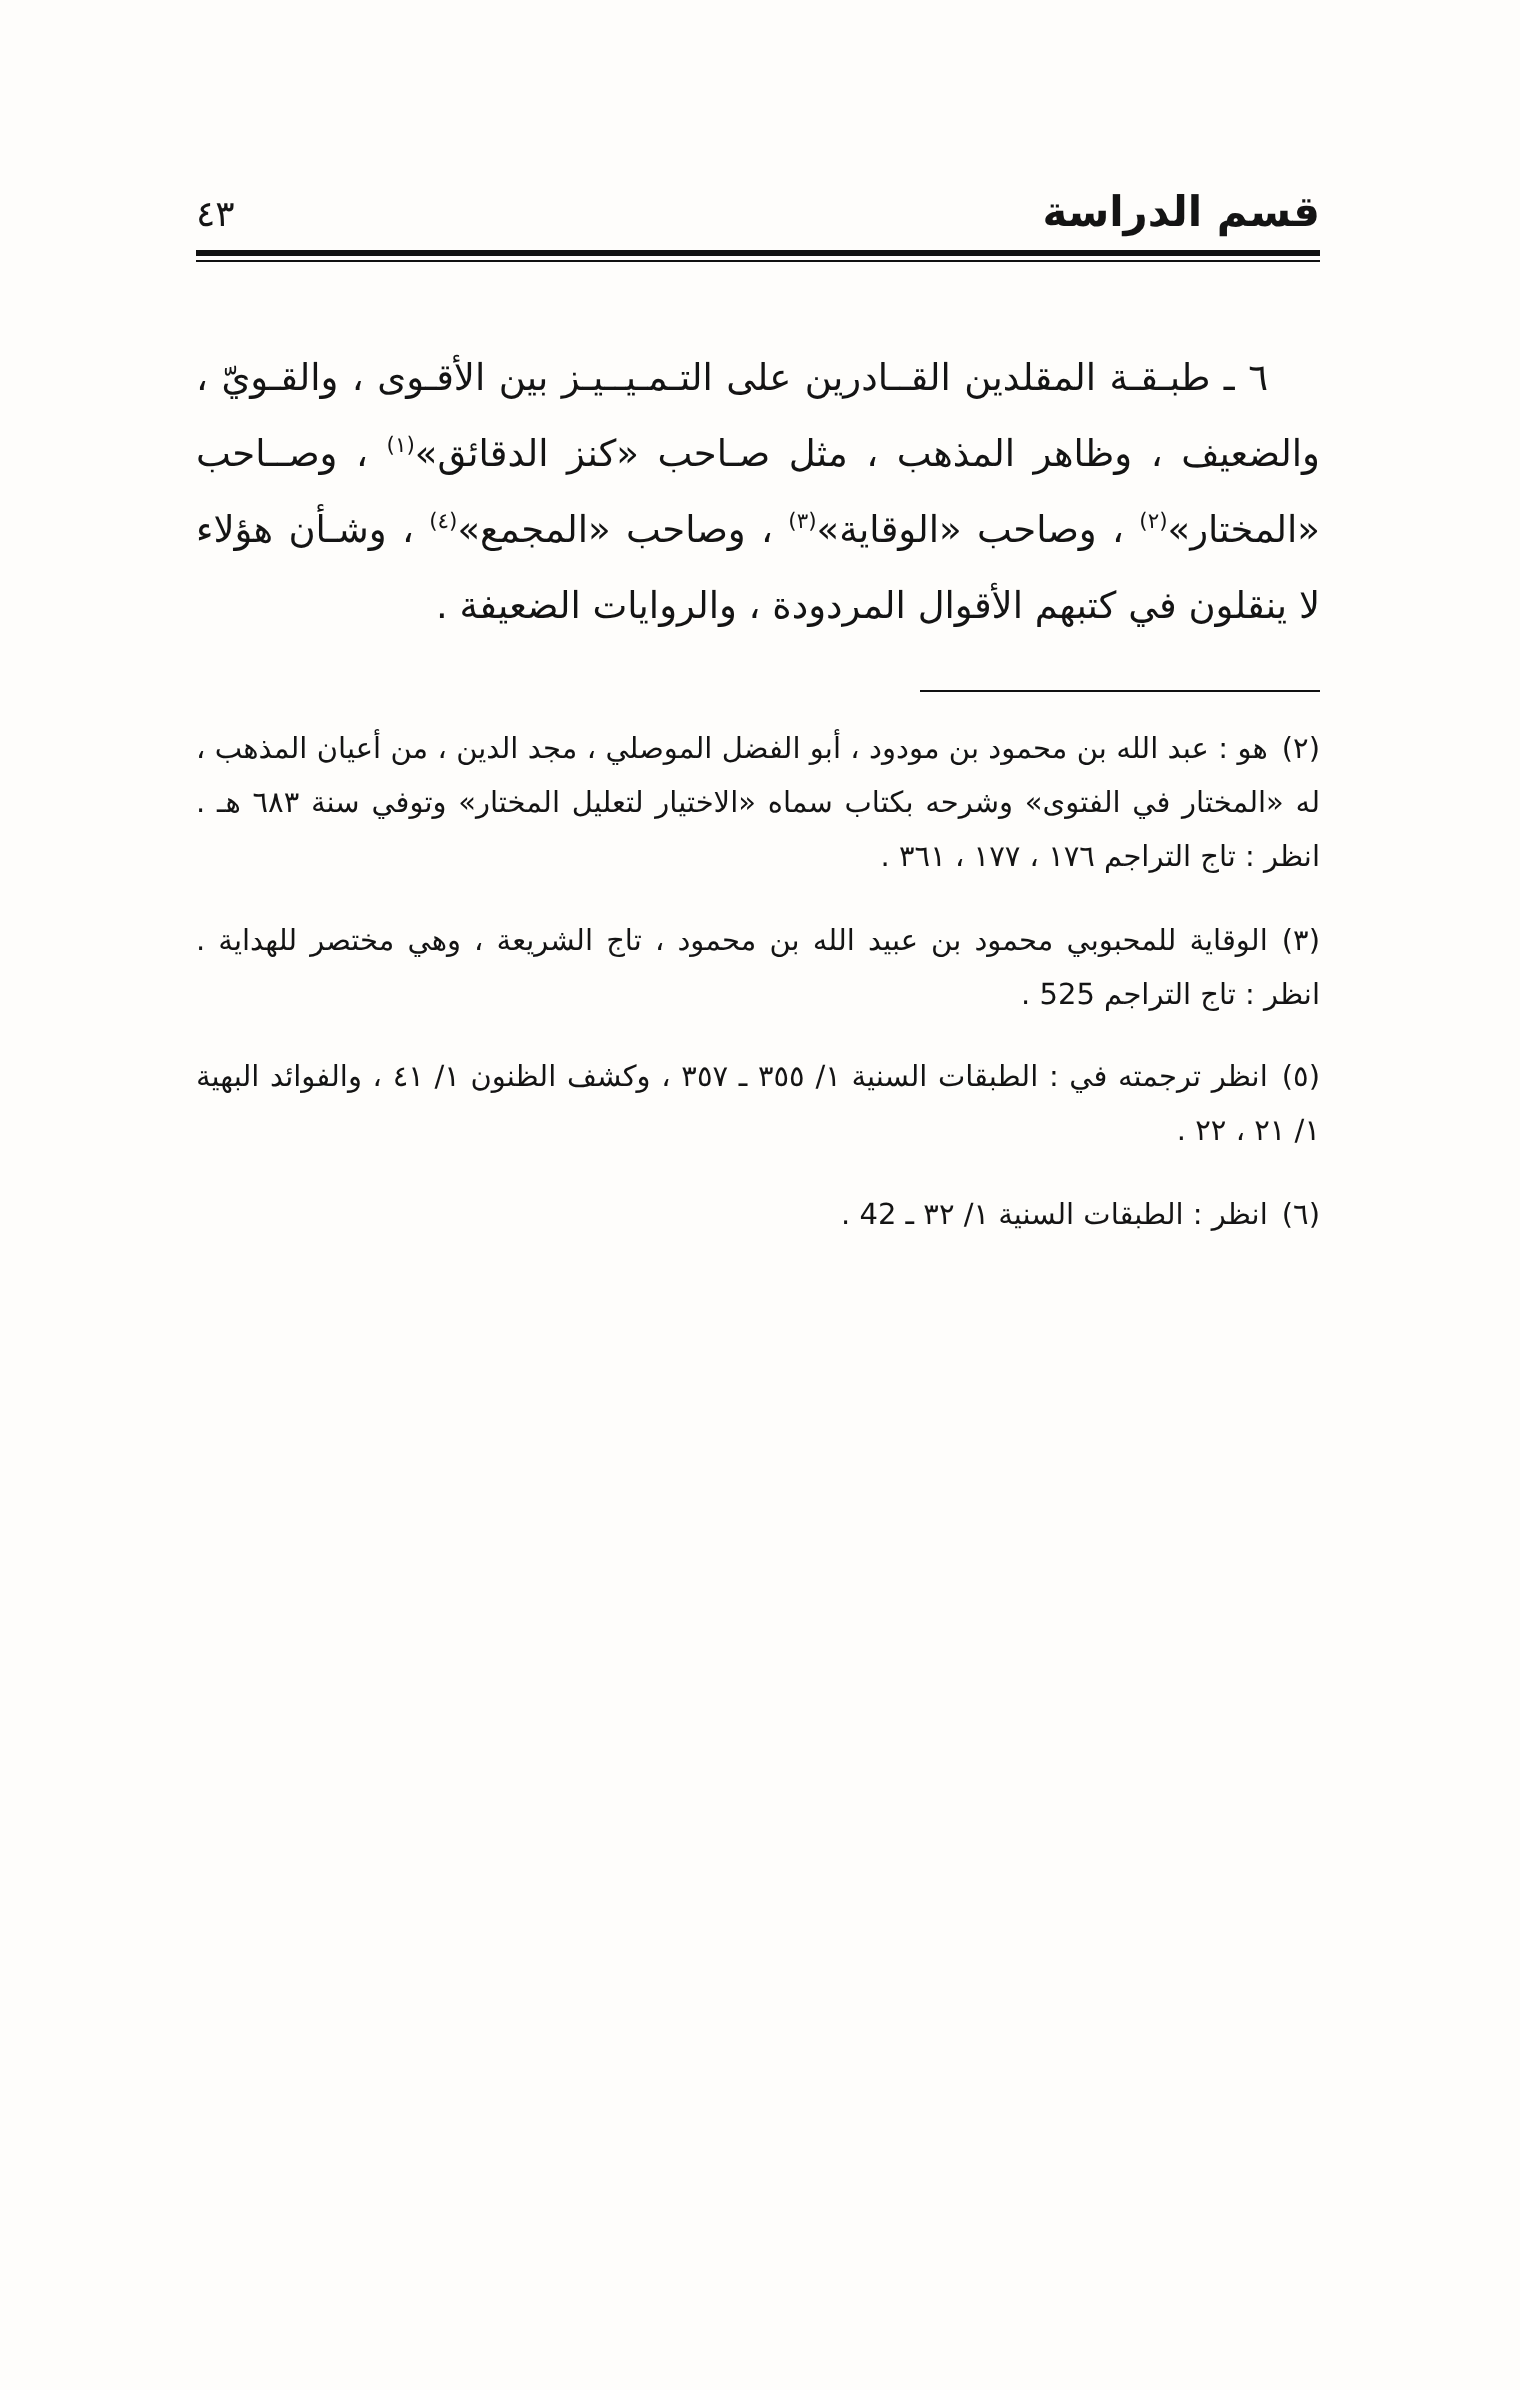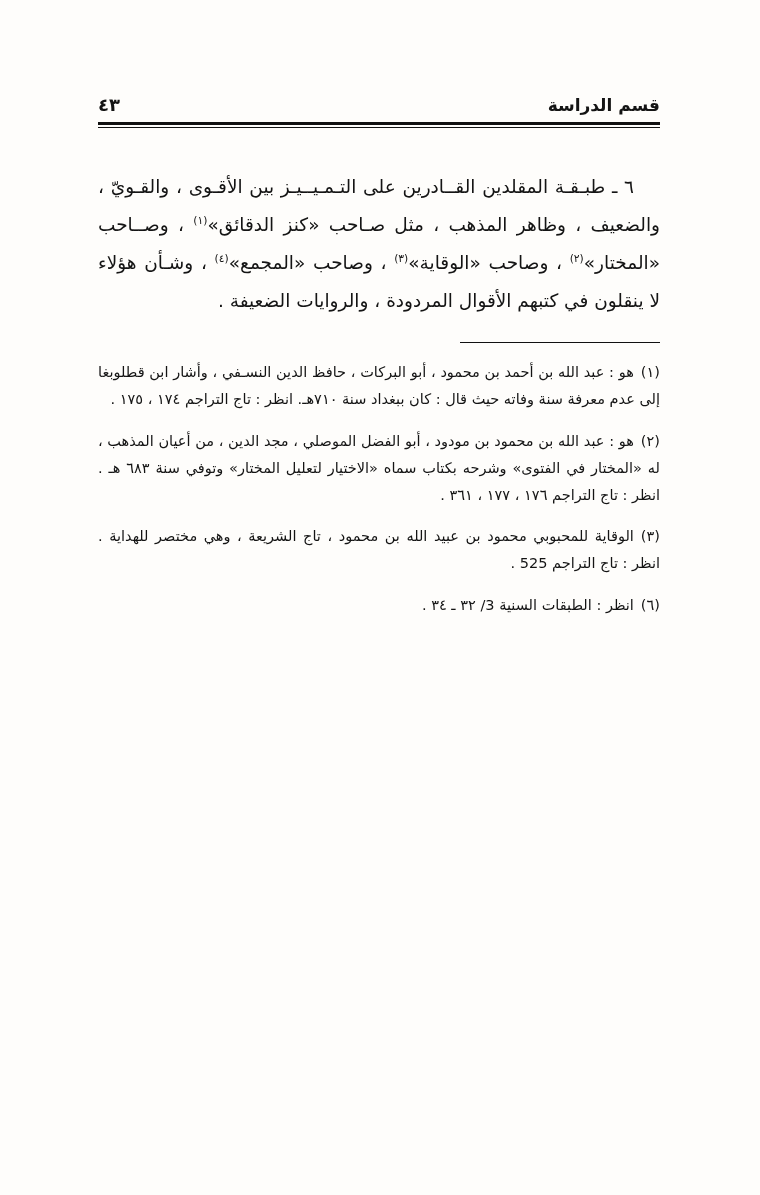--- a/index.html
+++ b/index.html
@@ -20,27 +20,27 @@
   }
   .content {
     padding: 94px 100px 0 98px;
   }
   .page-header {
     display: flex;
     justify-content: space-between;
     align-items: baseline;
   }
   .section-title {
-    font-size: 17px;
+    font-size: 21px;
     font-weight: bold;
     letter-spacing: 0.5px;
   }
   .page-number {
     font-size: 18px;
-    font-weight: bold;
+    font-weight: normal;
   }
   .rule-thick {
     height: 3px;
     background: #111;
     margin-top: 7px;
   }
   .rule-thin {
     height: 1px;
     background: #111;
     margin-top: 2px;
@@ -90,20 +90,20 @@
     <div class="rule-thick"></div>
     <div class="rule-thin"></div>
 
     <div class="body-text">
       <p class="body-par">٦ ـ طبـقـة المقلدين القــادرين على التـمـيــيـز بين الأقـوى ، والقـويّ ، والضعيف ، وظاهر المذهب ، مثل صـاحب «كنز الدقائق»<sup class="fnref">(١)</sup> ، وصــاحب «المختار»<sup class="fnref">(٢)</sup> ، وصاحب «الوقاية»<sup class="fnref">(٣)</sup> ، وصاحب «المجمع»<sup class="fnref">(٤)</sup> ، وشـأن هؤلاء لا ينقلون في كتبهم الأقوال المردودة ، والروايات الضعيفة .</p>
     </div>
 
     <div class="footnote-sep"></div>
 
     <div class="footnotes">
-      <p class="footnote"><span class="fn-num">(١)</span><span>هو : عبد الله بن أحمد بن محمود ، أبو البركات ، حافظ الدين النسـفي ، وأشار ابن قطلوبغا إلى عدم معرفة سنة وفاته حيث قال : كان ببغداد سنة ٧١٠هـ. انظر : تاج التراجم ١٧٤ ، ١٧٥ .</span></p>
       <p class="footnote"><span class="fn-num">(٢)</span><span>هو : عبد الله بن محمود بن مودود ، أبو الفضل الموصلي ، مجد الدين ، من أعيان المذهب ، له «المختار في الفتوى» وشرحه بكتاب سماه «الاختيار لتعليل المختار» وتوفي سنة ٦٨٣ هـ . انظر : تاج التراجم ١٧٦ ، ١٧٧ ، ٣٦١ .</span></p>
       <p class="footnote"><span class="fn-num">(٣)</span><span>الوقاية للمحبوبي محمود بن عبيد الله بن محمود ، تاج الشريعة ، وهي مختصر للهداية . انظر : تاج التراجم 525 .</span></p>
-      <p class="footnote"><span class="fn-num">(٦)</span><span>انظر : الطبقات السنية 3/ ٣٢ ـ ٣٤ .</span></p>
+      <p class="footnote"><span class="fn-num">(٥)</span><span>انظر ترجمته في : الطبقات السنية ١/ ٣٥٥ ـ ٣٥٧ ، وكشف الظنون ١/ ٤١ ، والفوائد البهية ١/ ٢١ ، ٢٢ .</span></p>
+      <p class="footnote"><span class="fn-num">(٦)</span><span>انظر : الطبقات السنية ١/ ٣٢ ـ 42 .</span></p>
     </div>
 
   </div>
 </div>
 
 </body></html>

